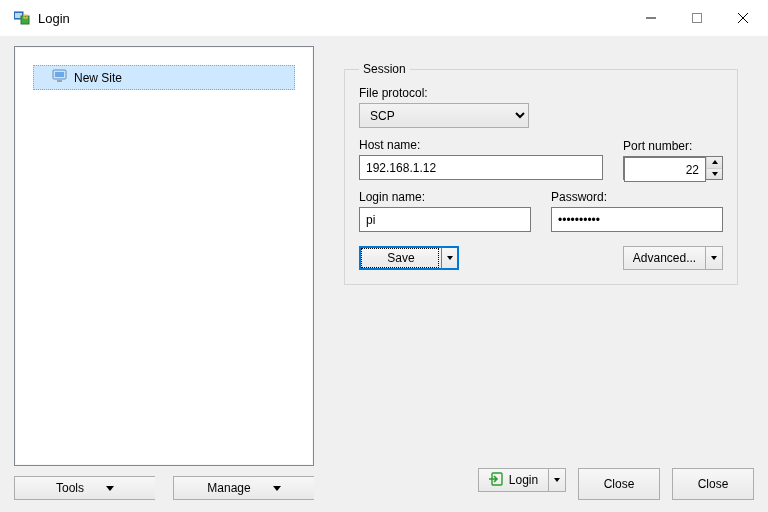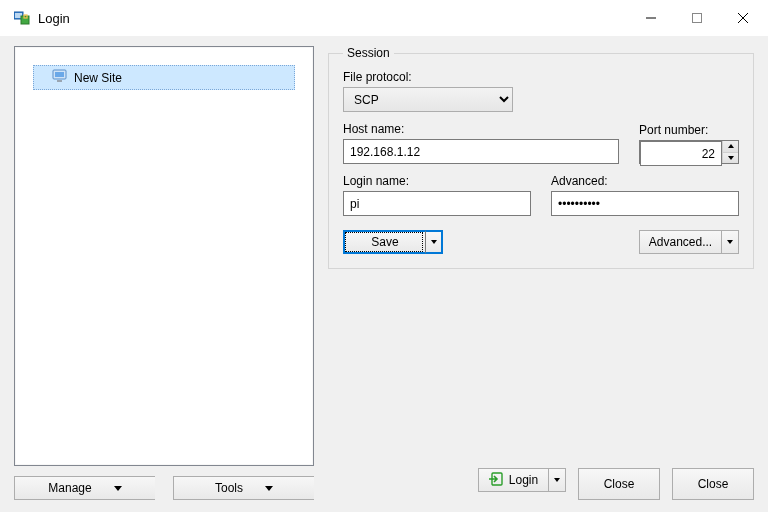--- a/index.html
+++ b/index.html
@@ -126,21 +126,21 @@
   .btn-wide { flex:1; display:flex; }
   .btn-wide .btn-main { flex:1; }
 
   .session-col {
     flex: 1;
     display: flex;
     flex-direction: column;
   }
   fieldset.session {
     border: 1px solid #d5d5d5;
-    margin: 0;
+    margin: 16px;
     padding: 10px 14px 14px 14px;
   }
   fieldset.session legend {
     padding: 0 4px;
     font-size: 12px;
   }
   .field-label {
     display: block;
     margin-bottom: 3px;
     margin-top: 10px;
@@ -282,27 +282,27 @@
                 <rect x="3" y="3" width="9" height="5" fill="#6aa8e8"></rect>
                 <rect x="5" y="11" width="5" height="2" fill="#9aa5b1"></rect>
               </svg>
             </span>
             <span>New Site</span>
           </div>
         </div>
         <div class="sites-btns">
           <div class="btn-wide btn-split" style="flex:1">
             <span class="btn-main">
-                <span>Manage</span>
+                <span>Tools</span>
                 <span class="tri-down" style="margin-left:22px"></span>
               </span>
           </div>
           <div class="btn-wide btn-split" style="flex:1">
             <span class="btn-main">
-                <span>Tools</span>
+                <span>Manage</span>
                 <span class="tri-down" style="margin-left:22px"></span>
               </span>
           </div>
         </div>
       </div>
 
       <div class="session-col">
         <fieldset class="session">
           <legend>Session</legend>
 
@@ -331,21 +331,21 @@
               </div>
             </div>
           </div>
 
           <div class="row-creds">
             <div>
               <label class="field-label" style="margin-top:0">Login name:</label>
               <input type="text" value="pi" style="">
             </div>
             <div>
-              <label class="field-label" style="margin-top:0">Advanced:</label>
+              <label class="field-label" style="margin-top:0">Password:</label>
               <input type="text" value="••••••••••" style="">
             </div>
           </div>
 
           <div class="row-save">
             <div class="btn-split focused">
               <span class="btn-main" style="width:82px">
                   <span>Save</span>
                 </span>
               <span class="btn-drop">

